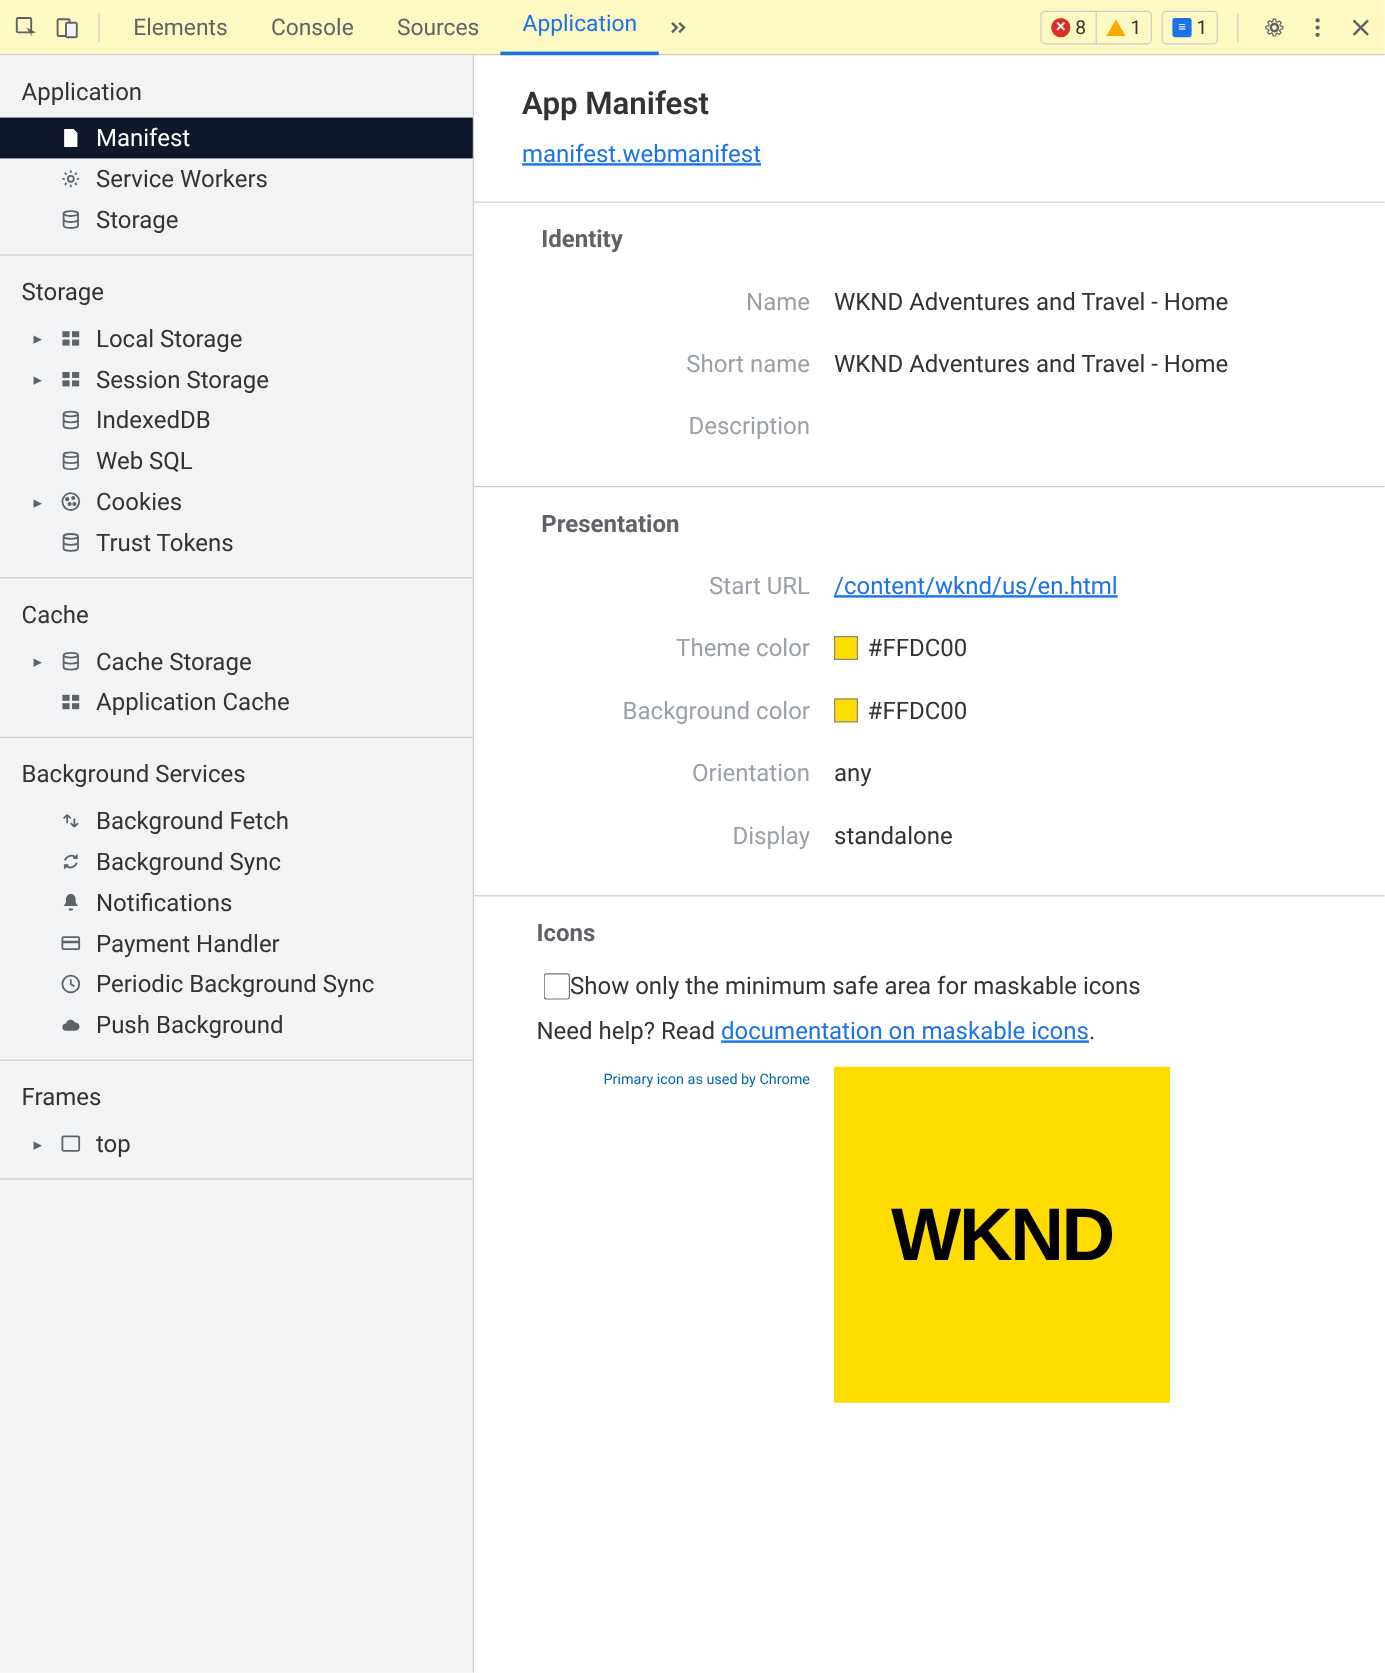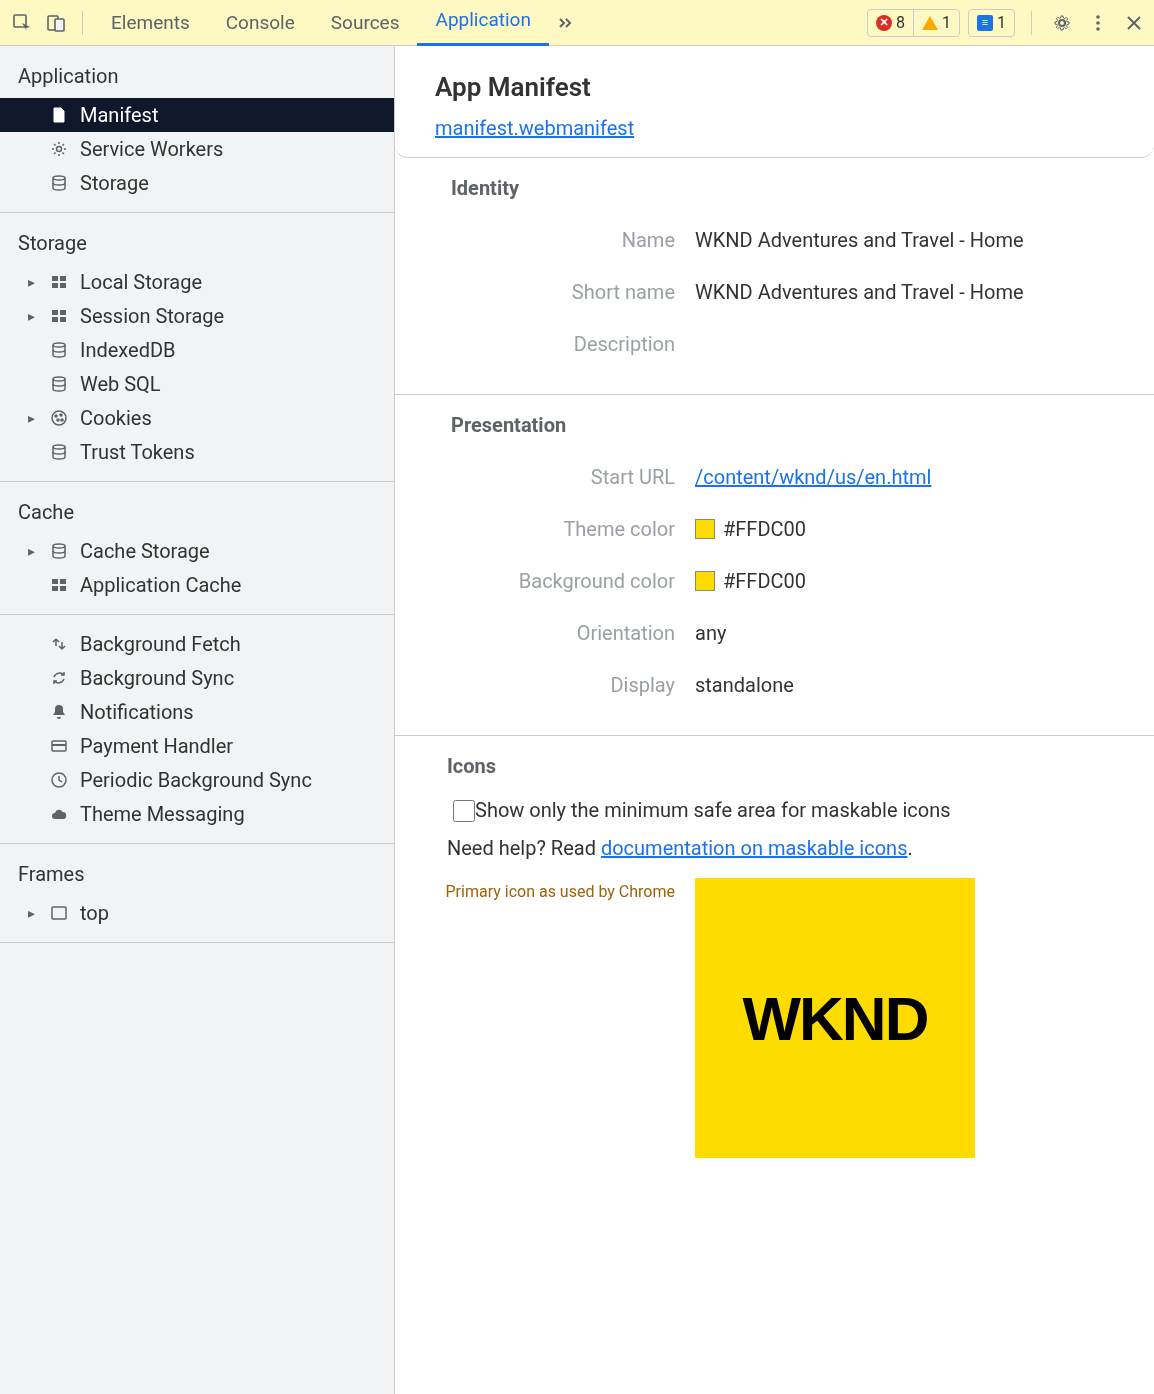--- a/index.html
+++ b/index.html
@@ -24,34 +24,34 @@
 .sidebar { width:395px; background:#f1f3f4; border-right:1px solid #ccc; min-height:1348px; }
 .side-section { border-bottom:1px solid #ccc; padding: 12px 0; }
 .side-header { font-size:20px; color:#333; padding:6px 18px 10px; }
 .side-item { display:flex; align-items:center; gap:10px; padding:5px 18px 5px 48px; font-size:20px; color:#333; cursor:pointer; position:relative; }
 .side-item.has-arrow::before { content:"▸"; position:absolute; left:28px; color:#5f6368; font-size:14px; }
 .side-item .icn { width:22px; height:22px; display:flex; align-items:center; justify-content:center; color:#5f6368; flex-shrink:0; }
 .side-item.selected { background:#0f172a; color:#fff; }
 .side-item.selected .icn { color:#fff; }
 
 .content { flex:1; padding: 0; }
-.content-header { padding: 26px 40px 17px; border-bottom:1px solid #ccc;border-radius:13px; }
+.content-header { padding: 26px 40px 28px; border-bottom:1px solid #ccc; }
 .content-title { font-size:26px; font-weight:600; color:#333; margin-bottom:14px; }
 .content-link { color:#1a73e8; text-decoration:underline; font-size:20px; }
 .section { padding: 18px 40px 24px; border-bottom:1px solid #ccc; }
 .section-title { font-size:20px; font-weight:700; color:#5f6368; margin-bottom:14px; margin-left:16px; }
 .row { display:flex; align-items:flex-start; padding:14px 0; }
 .row-label { width:260px; text-align:right; color:#9aa0a6; font-size:20px; padding-right:20px; }
 .row-value { flex:1; font-size:20px; color:#333; display:flex; align-items:center; gap:8px; }
 .swatch { width:20px; height:20px; border:1px solid #888; display:inline-block; }
 .checkbox-row { display:flex; align-items:flex-end; gap:0; padding:6px 0 14px 18px; font-size:20px; }
 .checkbox-row input { width:22px; height:22px; }
 .help-row { font-size:20px; padding-left:12px; }
 .icon-display { display:flex; padding-top:18px; }
-.icon-label { width:260px; text-align:right; color:#a16207; font-size:16px; padding-right:20px; line-height:1.8; }
+.icon-label { width:260px; text-align:right; color:#0369a1; font-size:12px; padding-right:20px; line-height:1.8; }
 .wknd-icon { width:280px; height:280px; background:#FFDC00; display:flex; align-items:center; justify-content:center; font-family: Arial, sans-serif; font-weight:900; font-size:62px; letter-spacing:-2px; color:#000; }
 
 svg { display:block; }
 </style>
 </head>
 <body>
 
 <div class="toolbar">
   <div class="icon-btn">
     <svg width="20" height="20" viewBox="0 0 20 20" fill="none" stroke="currentColor" stroke-width="1.6">
@@ -235,20 +235,21 @@
               <rect x="2" y="3" width="6" height="5"></rect>
               <rect x="10" y="3" width="6" height="5"></rect>
               <rect x="2" y="10" width="6" height="5"></rect>
               <rect x="10" y="10" width="6" height="5"></rect>
             </svg>
           </span>
           <span>Application Cache</span>
         </div>
       </div>
       <div class="side-section">
+        <div class="side-header">Background Services</div>
         <div class="side-item">
           <span class="icn">
             <svg width="18" height="18" viewBox="0 0 18 18" fill="none" stroke="currentColor" stroke-width="1.5">
               <path d="M6 11V4M6 4L3 7M6 4l3 3M12 7v7M12 14l3-3M12 14l-3-3"></path>
             </svg>
           </span>
           <span>Background Fetch</span>
         </div>
         <div class="side-item">
           <span class="icn">
@@ -284,21 +285,21 @@
             </svg>
           </span>
           <span>Periodic Background Sync</span>
         </div>
         <div class="side-item">
           <span class="icn">
             <svg width="18" height="18" viewBox="0 0 18 18" fill="currentColor">
               <path d="M13 14H5a3 3 0 010-6 4 4 0 017.5-1A3 3 0 0113 14z"></path>
             </svg>
           </span>
-          <span>Theme Messaging</span>
+          <span>Push Background</span>
         </div>
       </div>
       <div class="side-section">
         <div class="side-header">Frames</div>
         <div class="side-item has-arrow">
           <span class="icn">
             <svg width="18" height="18" viewBox="0 0 18 18" fill="none" stroke="currentColor" stroke-width="1.5">
               <rect x="2" y="3" width="14" height="12" rx="1"></rect>
             </svg>
           </span>

